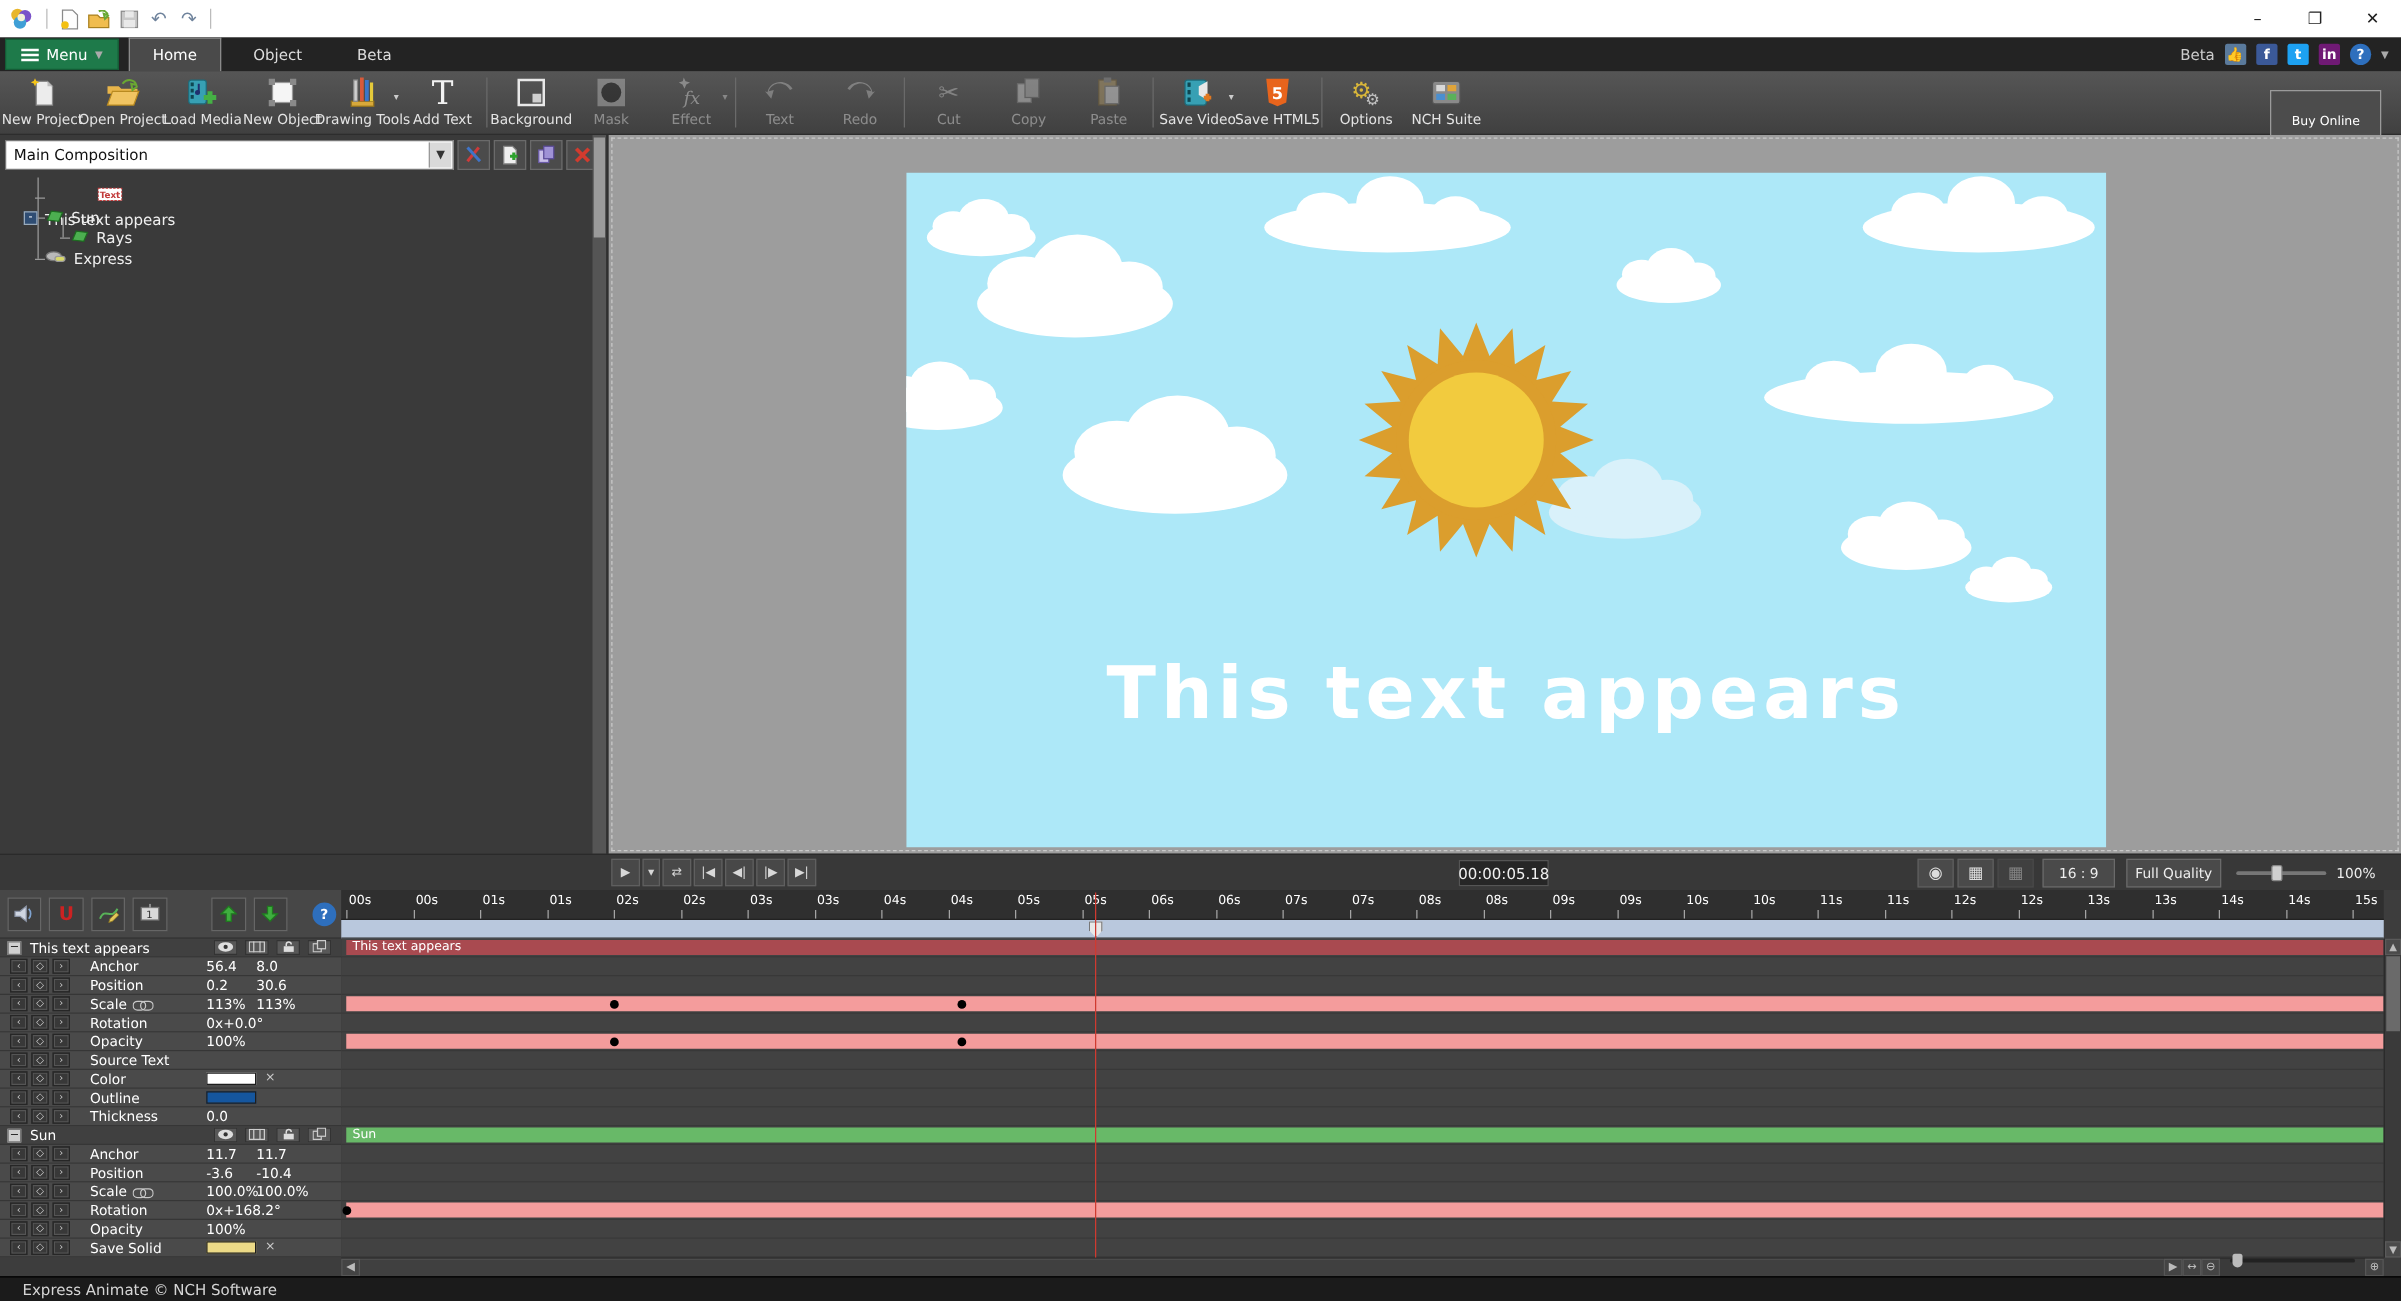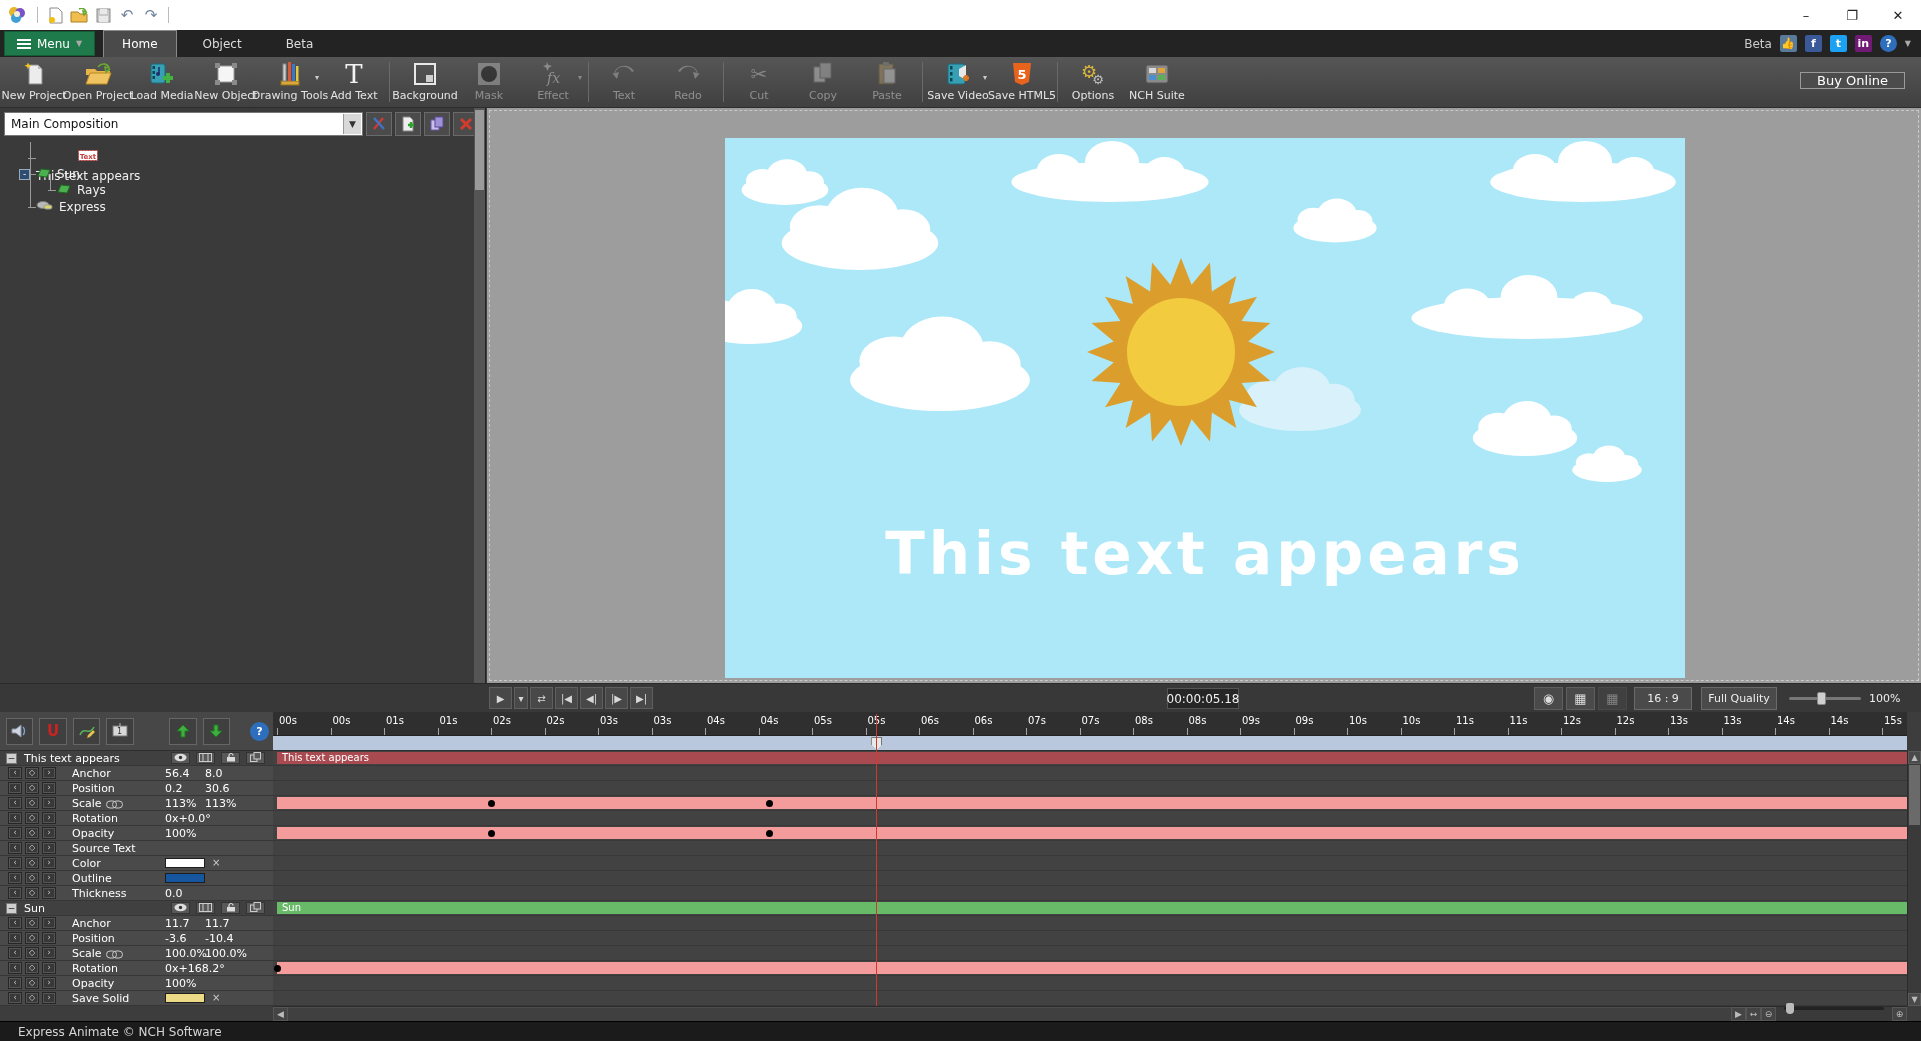--- a/index.html
+++ b/index.html
@@ -42,21 +42,21 @@
   .toolbar { position:absolute; top:57px; left:0; width:100%; height:51px;
     background:linear-gradient(#565656,#404040); border-bottom:1px solid #2d2d2d; display:flex; align-items:stretch; padding-left:2px; }
   .tb-btn { position:relative; width:64px; display:flex; flex-direction:column; align-items:center; justify-content:flex-start;
     padding-top:3px; color:#e4e4e4; font-size:11px; cursor:default; }
   .tb-ico { height:28px; display:flex; align-items:center; justify-content:center; }
   .tb-label { margin-top:1px; white-space:nowrap; }
   .tb-btn.disabled { opacity:.45; }
   .tb-dd { position:absolute; right:3px; top:16px; font-size:8px; color:#ccc; }
   .tb-sep { width:1px; background:#6a6a6a; margin:5px 3px; }
   .buy-online { position:absolute; right:16px; top:15px; background:#4c4c4c; border:1px solid #9a9a9a; color:#fff;
-    font-size:13px; padding:0 16px; }
+    font-size:10px; padding:19px 16px; }
 
   
   .main { position:absolute; top:108px; left:0; width:1921px; height:575px; }
   .left-panel { position:absolute; left:0; top:0; width:486px; height:575px; background:#3a3a3a; border-right:1px solid #242424; }
   .comp-row { position:absolute; left:4px; top:4px; right:6px; height:24px; display:flex; gap:3px; }
   .comp-select { flex:1; background:#fff; color:#111; font-size:12px; display:flex; align-items:center; padding-left:6px;
     border:1px solid #777; position:relative; }
   .comp-select .dd-box { position:absolute; right:1px; top:1px; bottom:1px; width:18px; background:#d9d9d9;
     border-left:1px solid #999; display:flex; align-items:center; justify-content:center; color:#333; font-size:9px; }
   .comp-btn { width:26px; height:24px; background:#4b4b4b; border:1px solid #6a6a6a; display:flex; align-items:center; justify-content:center; }

